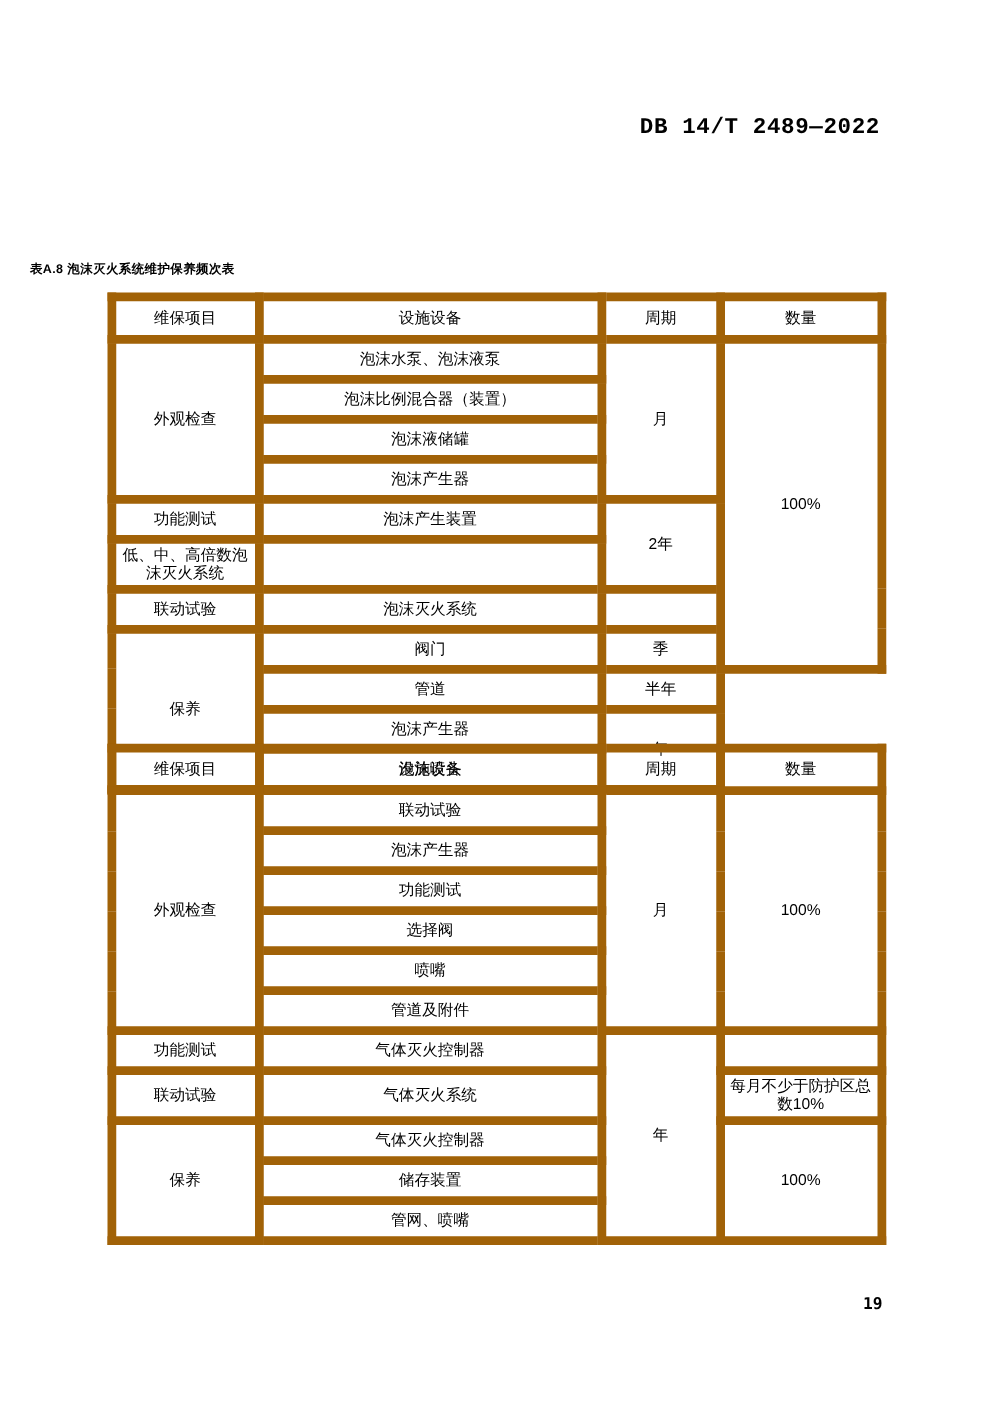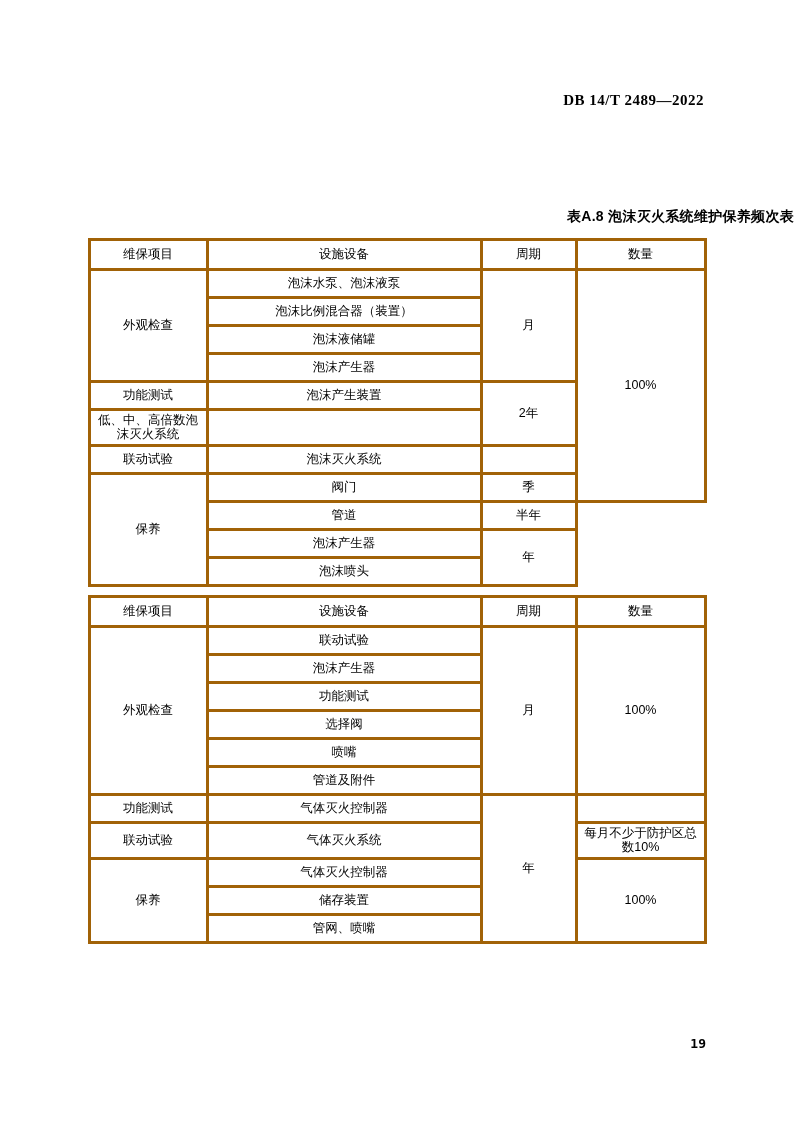--- a/index.html
+++ b/index.html
@@ -18,49 +18,49 @@
   .page {
     position: relative;
     width: 794px;
     height: 1123px;
     box-sizing: border-box;
   }
   .header {
     position: absolute;
     top: 92px;
     right: 90px;
-    font-family: Liberation Serif, serif;
-    font-size: 15px;
+    font-family: Liberation Mono, monospace;
+    font-size: 18px;
     font-weight: bold;
     letter-spacing: 0.5px;
     color: #000;
   }
   .table-block {
     position: absolute;
     left: 0;
     width: 794px;
   }
   .table-title {
-    text-align: right;
-    font-size: 14px;
+    text-align: left;
+    font-size: 10px;
     font-weight: bold;
     font-family: "Liberation Sans", "DejaVu Sans", sans-serif;
     margin-bottom: 12px;
     letter-spacing: 0.3px;
     padding-left: 24px;
   }
   table.doc-table {
     border-collapse: collapse;
     margin: 0 auto;
     width: 616px;
     table-layout: fixed;
   }
   table.doc-table td,
   table.doc-table th {
-    border: 3px solid #a16207;
+    border: 7px solid #a16207;
     font-size: 12.5px;
     font-family: "Liberation Sans", "DejaVu Sans", sans-serif;
     text-align: center;
     vertical-align: middle;
     padding: 2px 3px;
     height: 21px;
     line-height: 1.15;
     font-weight: normal;
   }
   table.doc-table thead td {

